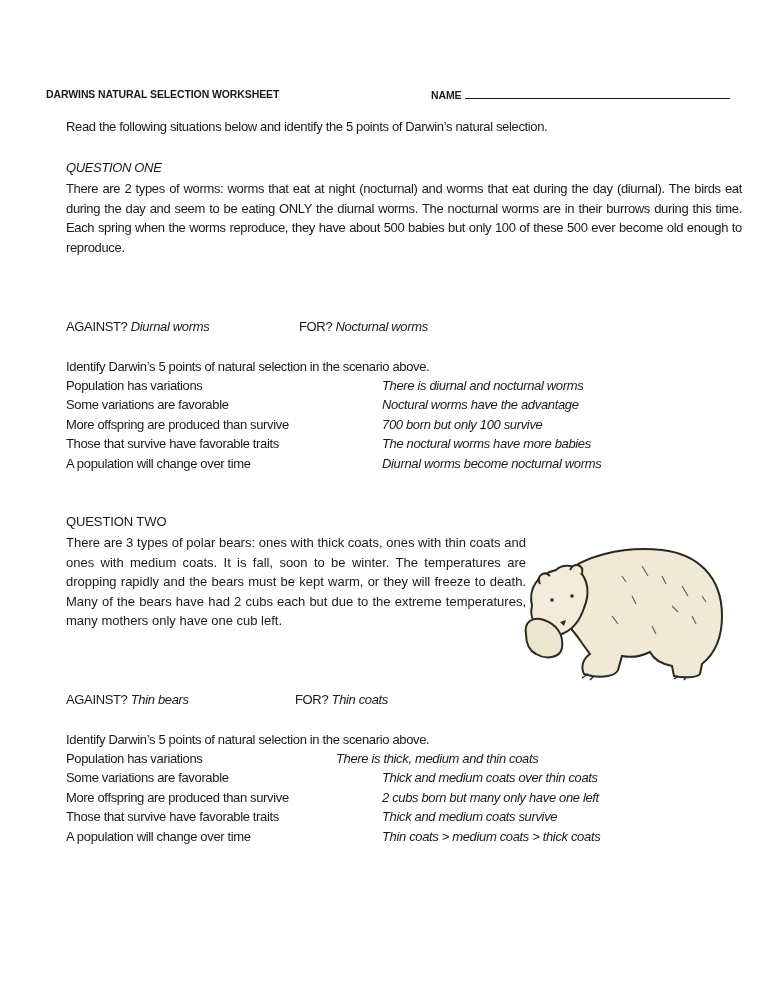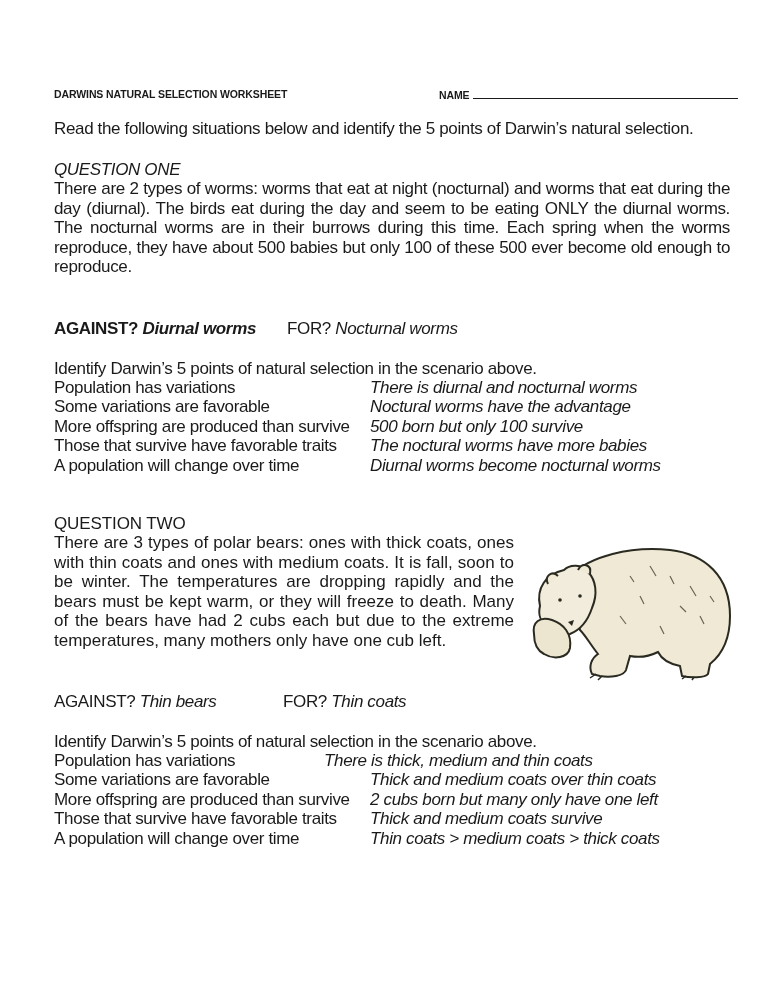--- a/index.html
+++ b/index.html
@@ -1,61 +1,61 @@
 <!DOCTYPE html>
 <html><head>
   <meta charset="utf-8">
   <style>
     html, body { margin: 0; padding: 0; background: #ffffff; }
     body {
       width: 768px; height: 994px; position: relative; overflow: hidden;
       font-family: "Liberation Sans", sans-serif; color: #1a1a1a;
     }
-    .page { position: absolute; left: 8px; top: 0; width: 668px; height: 994px; }
+    .page { position: absolute; left: 0; top: 0; width: 668px; height: 994px; }
     .abs { position: absolute; white-space: nowrap; }
     .hdr { font-weight: bold; font-size: 10.5px; letter-spacing: -0.1px; }
-    .txt { font-size: 17px; letter-spacing: -0.35px; }
+    .txt { font-size: 13px; letter-spacing: -0.35px; margin-left: 20px; }
     .it { font-style: italic; }
     .just { white-space: normal; text-align: justify; text-align-last: left; }
     .nameline { display: inline-block; width: 265px; border-bottom: 1px solid #1a1a1a; height: 10px; vertical-align: baseline; margin-left: 3px; }
     .bear { position: absolute; left: 522px; top: 536px; width: 206px; height: 150px; }
   </style>
 </head>
 <body>
 
 <div class="page">
 
   <div class="abs hdr" style="left:46px; top:88px;">DARWINS NATURAL SELECTION WORKSHEET</div>
   <div class="abs hdr" style="left:407px; top:88px;margin-left:24px;">
     <span>NAME</span><span class="nameline"></span>
   </div>
 
   <div class="abs txt" style="left:46px; top:119px;">Read the following situations below and identify the 5 points of Darwin’s natural selection.</div>
 
   <div class="abs txt" style="left:46px; top:160px;font-style:italic;">QUESTION ONE</div>
   <div class="abs txt just" style="left:46px; top:179px; width:676px; line-height:19.6px;">There are 2 types of worms: worms that eat at night (nocturnal) and worms that eat during the day (diurnal). The birds eat during the day and seem to be eating ONLY the diurnal worms. The nocturnal worms are in their burrows during this time. Each spring when the worms reproduce, they have about 500 babies but only 100 of these 500 ever become old enough to reproduce.</div>
 
-  <div class="abs txt" style="left:46px; top:319px;font-weight:bold;">
+  <div class="abs txt" style="left:46px; top:319px;">
     <span>AGAINST?</span>
     <span class="it">Diurnal worms</span>
   </div>
   <div class="abs txt" style="left:279px; top:319px;text-align:center;">
     <span>FOR?</span>
     <span class="it">Nocturnal worms</span>
   </div>
 
   <div class="abs txt" style="left:46px; top:359px;">Identify Darwin’s 5 points of natural selection in the scenario above.</div>
 
   <div>
     <div class="abs txt" style="left:46px; top:378px;">Population has variations</div>
     <div class="abs txt it" style="left:362px; top:378px;text-align:right;">There is diurnal and nocturnal worms</div>
     <div class="abs txt" style="left:46px; top:397px;">Some variations are favorable</div>
     <div class="abs txt it" style="left:362px; top:397px;">Noctural worms have the advantage</div>
     <div class="abs txt" style="left:46px; top:417px;">More offspring are produced than survive</div>
-    <div class="abs txt it" style="left:362px; top:417px;">500 born but only 100 survive</div>
+    <div class="abs txt it" style="left:362px; top:417px;">700 born but only 100 survive</div>
     <div class="abs txt" style="left:46px; top:436px;">Those that survive have favorable traits</div>
     <div class="abs txt it" style="left:362px; top:436px;">The noctural worms have more babies</div>
     <div class="abs txt" style="left:46px; top:456px;">A population will change over time</div>
     <div class="abs txt it" style="left:362px; top:456px;">Diurnal worms become nocturnal worms</div>
   </div>
 
   <div class="abs txt" style="left:46px; top:514px; letter-spacing:-0.1px;">QUESTION TWO</div>
   <div class="abs txt just" style="left:46px; top:533px; width:460px; line-height:19.6px; letter-spacing:0;">There are 3 types of polar bears: ones with thick coats, ones with thin coats and ones with medium coats.  It is fall, soon to be winter. The temperatures are dropping rapidly and the bears must be kept warm, or they will freeze to death.  Many of the bears have had 2 cubs each but due to the extreme temperatures, many mothers only have one cub left.</div>
 
   <div class="bear">

